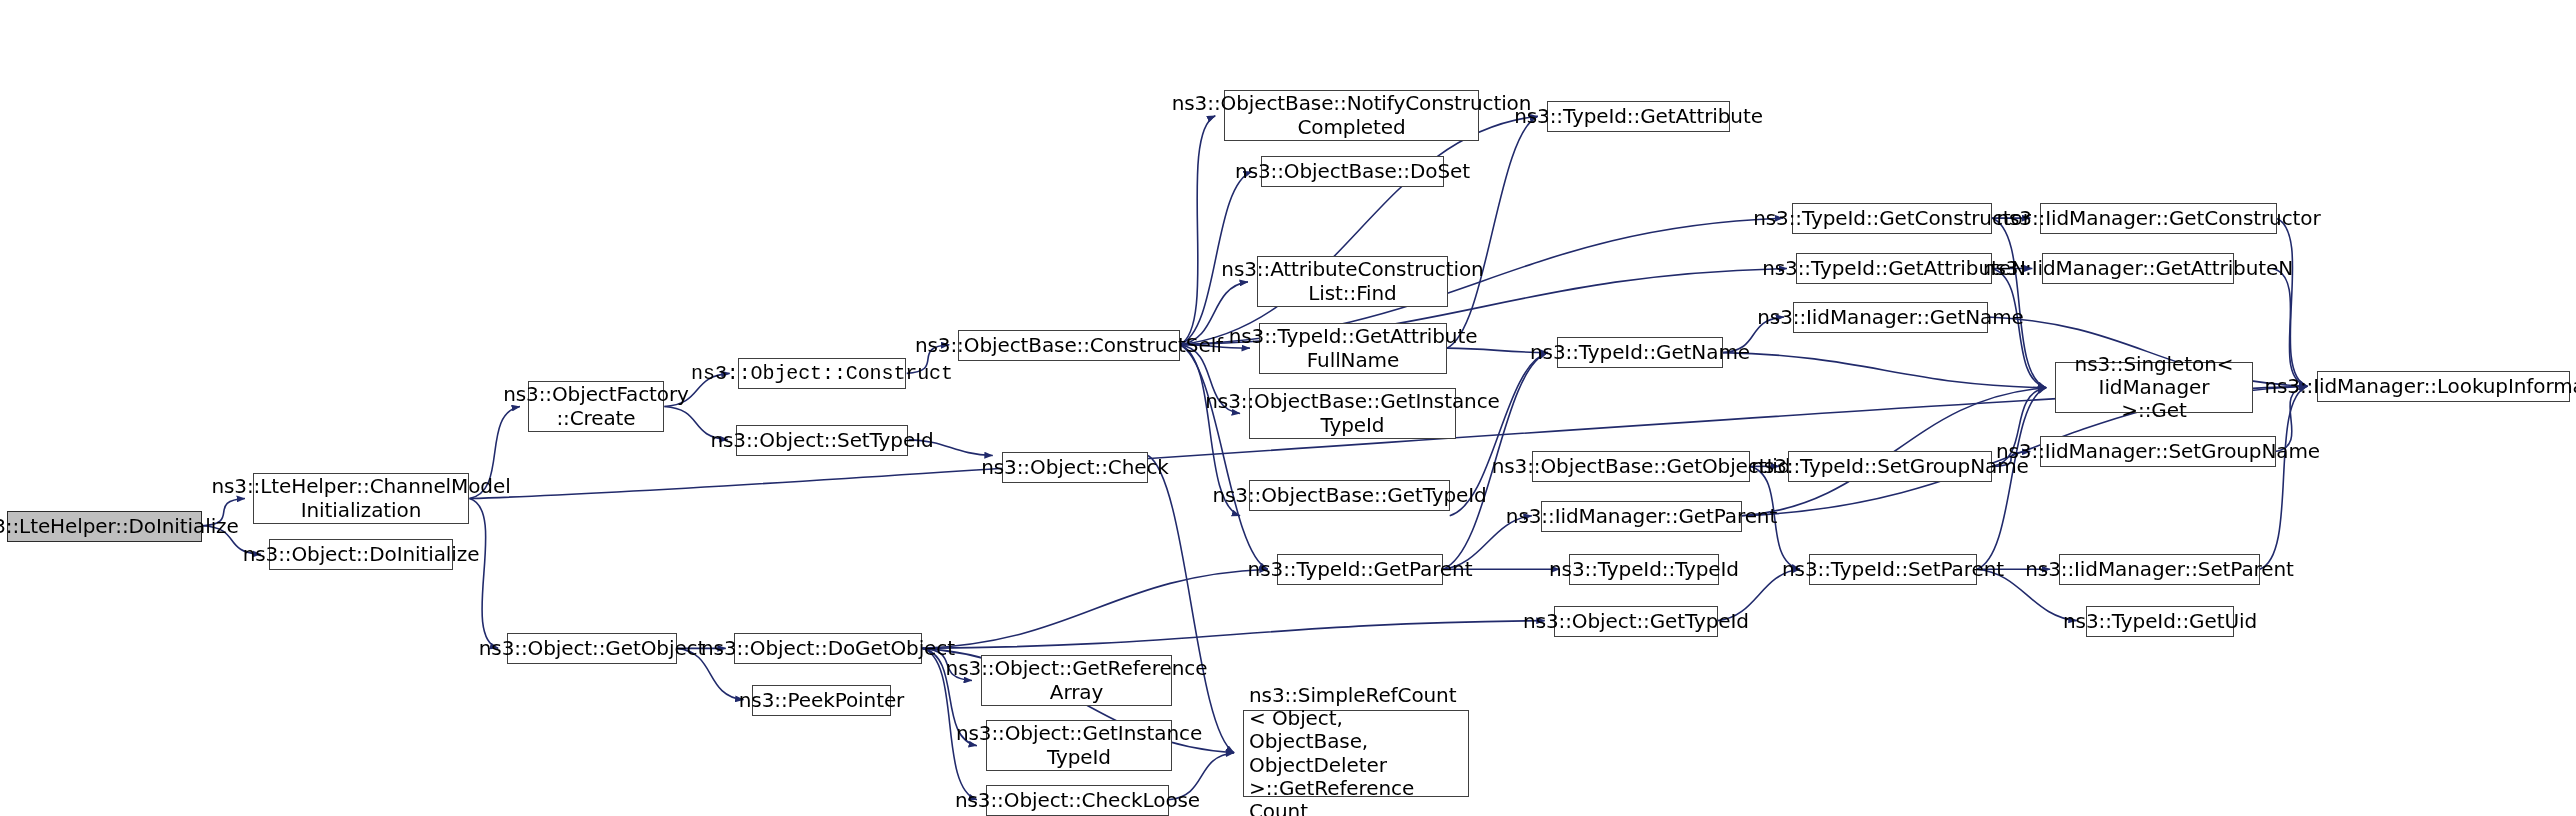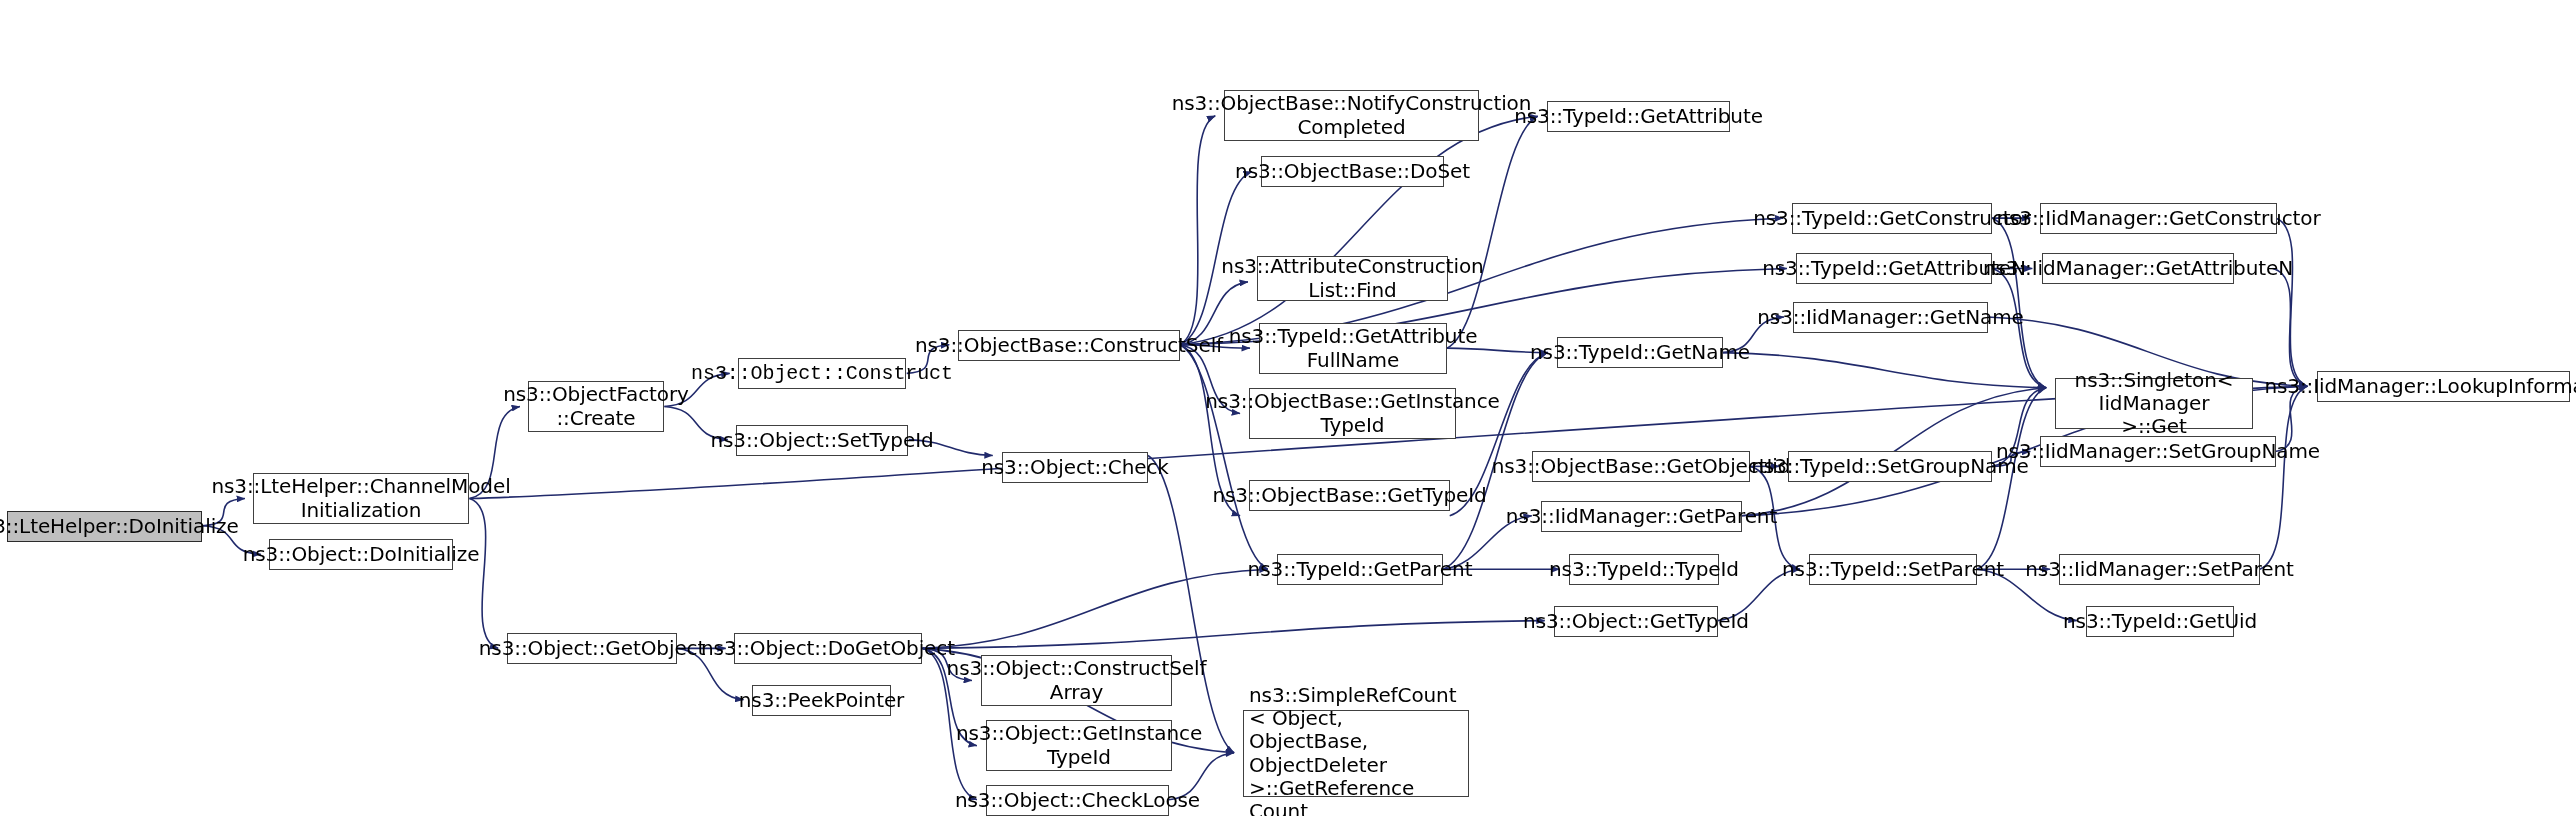--- a/index.html
+++ b/index.html
@@ -122,51 +122,51 @@
     <div class="node" style="left: 269px; top: 539px; width: 184px; height: 31px;">ns3::Object::DoInitialize</div>
     <div class="node" style="left: 528px; top: 381px; width: 136px; height: 51px;">ns3::ObjectFactory
 ::Create</div>
     <div class="node" style="left: 738px; top: 358px; width: 168px; height: 31px; font-family: Liberation Mono, monospace;">ns3::Object::Construct</div>
     <div class="node" style="left: 736px; top: 425px; width: 172px; height: 31px;">ns3::Object::SetTypeId</div>
     <div class="node" style="left: 958px; top: 330px; width: 222px; height: 31px; text-align: center;">ns3::ObjectBase::ConstructSelf</div>
     <div class="node" style="left: 1002px; top: 452px; width: 146px; height: 31px;">ns3::Object::Check</div>
     <div class="node" style="left: 1224px; top: 90px; width: 255px; height: 51px;">ns3::ObjectBase::NotifyConstruction
 Completed</div>
     <div class="node" style="left: 1261px; top: 156px; width: 183px; height: 31px;">ns3::ObjectBase::DoSet</div>
-    <div class="node" style="left: 1257px; top: 256px; width: 191px; height: 45px;">ns3::AttributeConstruction
+    <div class="node" style="left: 1257px; top: 256px; width: 191px; height: 51px;">ns3::AttributeConstruction
 List::Find</div>
     <div class="node" style="left: 1259px; top: 323px; width: 188px; height: 51px;">ns3::TypeId::GetAttribute
 FullName</div>
     <div class="node" style="left: 1249px; top: 388px; width: 207px; height: 51px;">ns3::ObjectBase::GetInstance
 TypeId</div>
     <div class="node" style="left: 1249px; top: 480px; width: 201px; height: 31px;">ns3::ObjectBase::GetTypeId</div>
     <div class="node" style="left: 1277px; top: 554px; width: 166px; height: 31px;">ns3::TypeId::GetParent</div>
     <div class="node" style="left: 1547px; top: 101px; width: 183px; height: 31px;">ns3::TypeId::GetAttribute</div>
     <div class="node" style="left: 1557px; top: 337px; width: 166px; height: 31px;">ns3::TypeId::GetName</div>
     <div class="node" style="left: 1532px; top: 451px; width: 218px; height: 31px;">ns3::ObjectBase::GetObjectIid</div>
     <div class="node" style="left: 1541px; top: 501px; width: 201px; height: 31px;">ns3::IidManager::GetParent</div>
     <div class="node" style="left: 1569px; top: 554px; width: 150px; height: 31px;">ns3::TypeId::TypeId</div>
     <div class="node" style="left: 1554px; top: 606px; width: 164px; height: 31px;">ns3::Object::GetTypeId</div>
     <div class="node" style="left: 1792px; top: 203px; width: 200px; height: 31px;">ns3::TypeId::GetConstructor</div>
     <div class="node" style="left: 1796px; top: 253px; width: 196px; height: 31px;">ns3::TypeId::GetAttributeN</div>
     <div class="node" style="left: 1793px; top: 302px; width: 195px; height: 31px;">ns3::IidManager::GetName</div>
     <div class="node" style="left: 1788px; top: 451px; width: 204px; height: 31px;">ns3::TypeId::SetGroupName</div>
     <div class="node" style="left: 1809px; top: 554px; width: 168px; height: 31px;">ns3::TypeId::SetParent</div>
     <div class="node" style="left: 2040px; top: 203px; width: 237px; height: 31px;">ns3::IidManager::GetConstructor</div>
     <div class="node" style="left: 2042px; top: 253px; width: 192px; height: 31px;">ns3::IidManager::GetAttributeN</div>
-    <div class="node" style="left: 2055px; top: 362px; width: 198px; height: 51px; margin-top: 16px;">ns3::Singleton&lt; IidManager
+    <div class="node" style="left: 2055px; top: 362px; width: 198px; height: 51px;">ns3::Singleton&lt; IidManager
 &gt;::Get</div>
     <div class="node" style="left: 2040px; top: 436px; width: 236px; height: 31px;">ns3::IidManager::SetGroupName</div>
     <div class="node" style="left: 2059px; top: 554px; width: 201px; height: 31px;">ns3::IidManager::SetParent</div>
     <div class="node" style="left: 2086px; top: 606px; width: 148px; height: 31px;">ns3::TypeId::GetUid</div>
     <div class="node" style="left: 2317px; top: 371px; width: 253px; height: 31px;">ns3::IidManager::LookupInformation</div>
     <div class="node" style="left: 507px; top: 633px; width: 170px; height: 31px;">ns3::Object::GetObject</div>
     <div class="node" style="left: 734px; top: 633px; width: 188px; height: 31px;">ns3::Object::DoGetObject</div>
     <div class="node" style="left: 752px; top: 685px; width: 139px; height: 31px;">ns3::PeekPointer</div>
-    <div class="node" style="left: 981px; top: 655px; width: 191px; height: 51px;">ns3::Object::ConstructSelf
+    <div class="node" style="left: 981px; top: 655px; width: 191px; height: 51px;">ns3::Object::GetReference
 Array</div>
     <div class="node" style="left: 986px; top: 720px; width: 186px; height: 51px;">ns3::Object::GetInstance
 TypeId</div>
     <div class="node" style="left: 986px; top: 785px; width: 183px; height: 31px;">ns3::Object::CheckLoose</div>
     <div class="node leftalign" style="left: 1243px; top: 710px; width: 226px; height: 87px;">ns3::SimpleRefCount
 &lt; Object, ObjectBase,
  ObjectDeleter &gt;::GetReference
 Count</div>
   </div>
 

